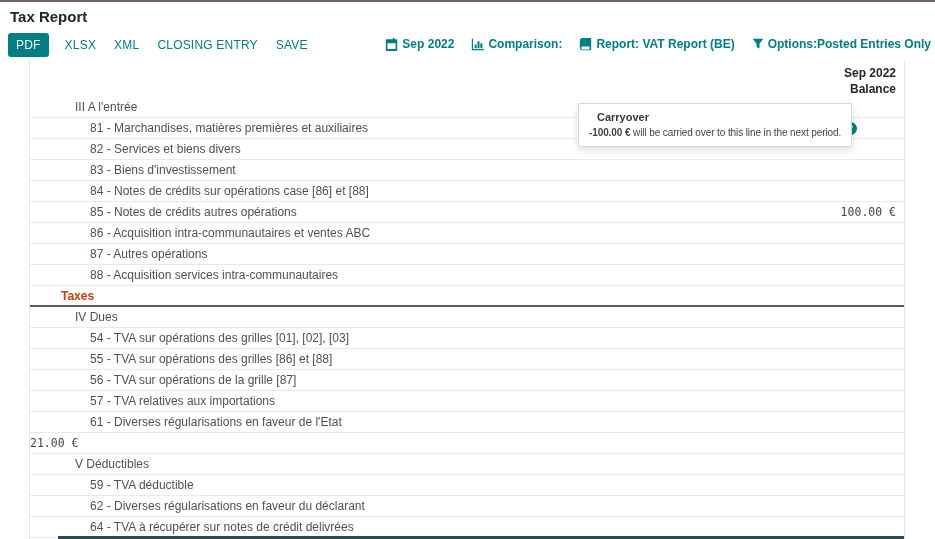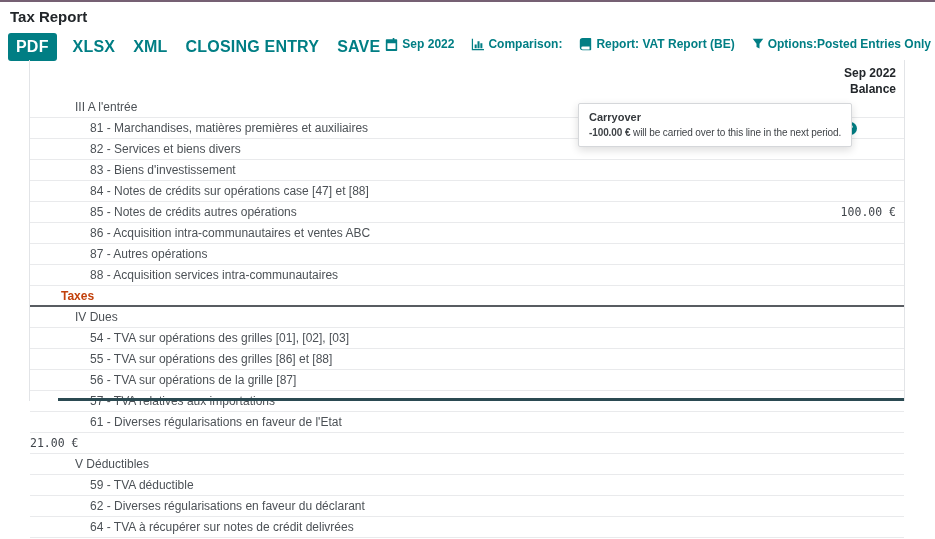--- a/index.html
+++ b/index.html
@@ -1,25 +1,25 @@
 <!DOCTYPE html>
 <html><head>
 <meta charset="utf-8">
 <style>
   * { margin:0; padding:0; box-sizing:border-box; }
   html,body { width:935px; height:539px; background:#fff; overflow:hidden;
               font-family:"Liberation Sans", sans-serif; }
-  .page { position:relative; width:935px; height:401px; background:#fff; }
+  .page { position:relative; width:935px; height:539px; background:#fff; }
   .window-top-border { position:absolute; top:0; left:0; right:0; height:2px; background:#756073; }
 
   .page-title { position:absolute; top:8px; left:10px; font-size:15px; font-weight:600; color:#22262a; }
 
   .action-buttons { position:absolute; top:33px; left:8px; display:flex; align-items:center; gap:14px; }
   .btn { border:none; background:transparent; color:#017e84; font-family:"Liberation Sans",sans-serif;
-         font-size:16px; font-weight:700; letter-spacing:.2px; padding:5px 2px; cursor:pointer; }
+         font-size:12px; font-weight:400; letter-spacing:.2px; padding:5px 2px; cursor:pointer; }
   .btn.primary { background:#017e84; color:#fff; border-radius:3px; padding:5px 8px; }
 
   .filter-toolbar { position:absolute; top:37px; right:4px; display:flex; align-items:center; gap:17px; }
   .filter { display:flex; align-items:center; gap:4px; color:#017e84; font-size:12px; font-weight:600; cursor:pointer; }
   .filter .icon { display:flex; align-items:center; }
   .filter svg { display:block; }
 
   .report { position:absolute; top:60px; left:29px; right:30px; bottom:0;
             border-left:1px solid #e2e4e7; border-right:1px solid #e2e4e7; }
   .report-header { text-align:right; padding:5px 8px 3px 0; font-size:12px; font-weight:700;
@@ -34,21 +34,21 @@
   .row.lvl2 .row-label { padding-left:45px; }
   .row.lvl3 .row-label { padding-left:60px; }
   .help-icon { width:13px; height:13px; border-radius:50%; background:#017e84; color:#fff;
                font-family:"Liberation Sans",sans-serif; font-size:9px; font-weight:700;
                display:flex; align-items:center; justify-content:center; margin-right:39px; cursor:pointer; }
   .table-bottom-bar { position:absolute; bottom:0; left:28px; right:0; height:3px; background:#2b4a52; }
 
   .tooltip { position:absolute; left:578px; top:103px; z-index:5; background:#fff;
              border:1px solid #d5d7da; border-radius:2px; box-shadow:0 3px 8px rgba(0,0,0,.14);
              padding:7px 10px 8px; white-space:nowrap; }
-  .tt-title { font-size:11px; font-weight:700; color:#34383c; margin-bottom:4px; }
+  .tt-title { font-size:11px; font-weight:700; color:#34383c; margin-bottom:4px;margin-left:8px; }
   .tt-body  { font-size:10px; color:#404448; letter-spacing:-0.1px; }
   .tt-body b { font-weight:700; }
 </style>
 </head>
 <body>
 
 <div class="page">
   <div class="window-top-border"></div>
 
   <h1 class="page-title">Tax Report</h1>
@@ -128,21 +128,21 @@
 
   <div class="row lvl3">
     <span class="row-label">83 - Biens d'investissement</span>
     <span class="row-balance">
 
       <span class="bal-text"></span>
     </span>
   </div>
 
   <div class="row lvl3">
-    <span class="row-label">84 - Notes de crédits sur opérations case [47] et [88]</span>
+    <span class="row-label">84 - Notes de crédits sur opérations case [86] et [88]</span>
     <span class="row-balance">
 
       <span class="bal-text"></span>
     </span>
   </div>
 
   <div class="row lvl3">
     <span class="row-label">85 - Notes de crédits autres opérations</span>
     <span class="row-balance">
 

